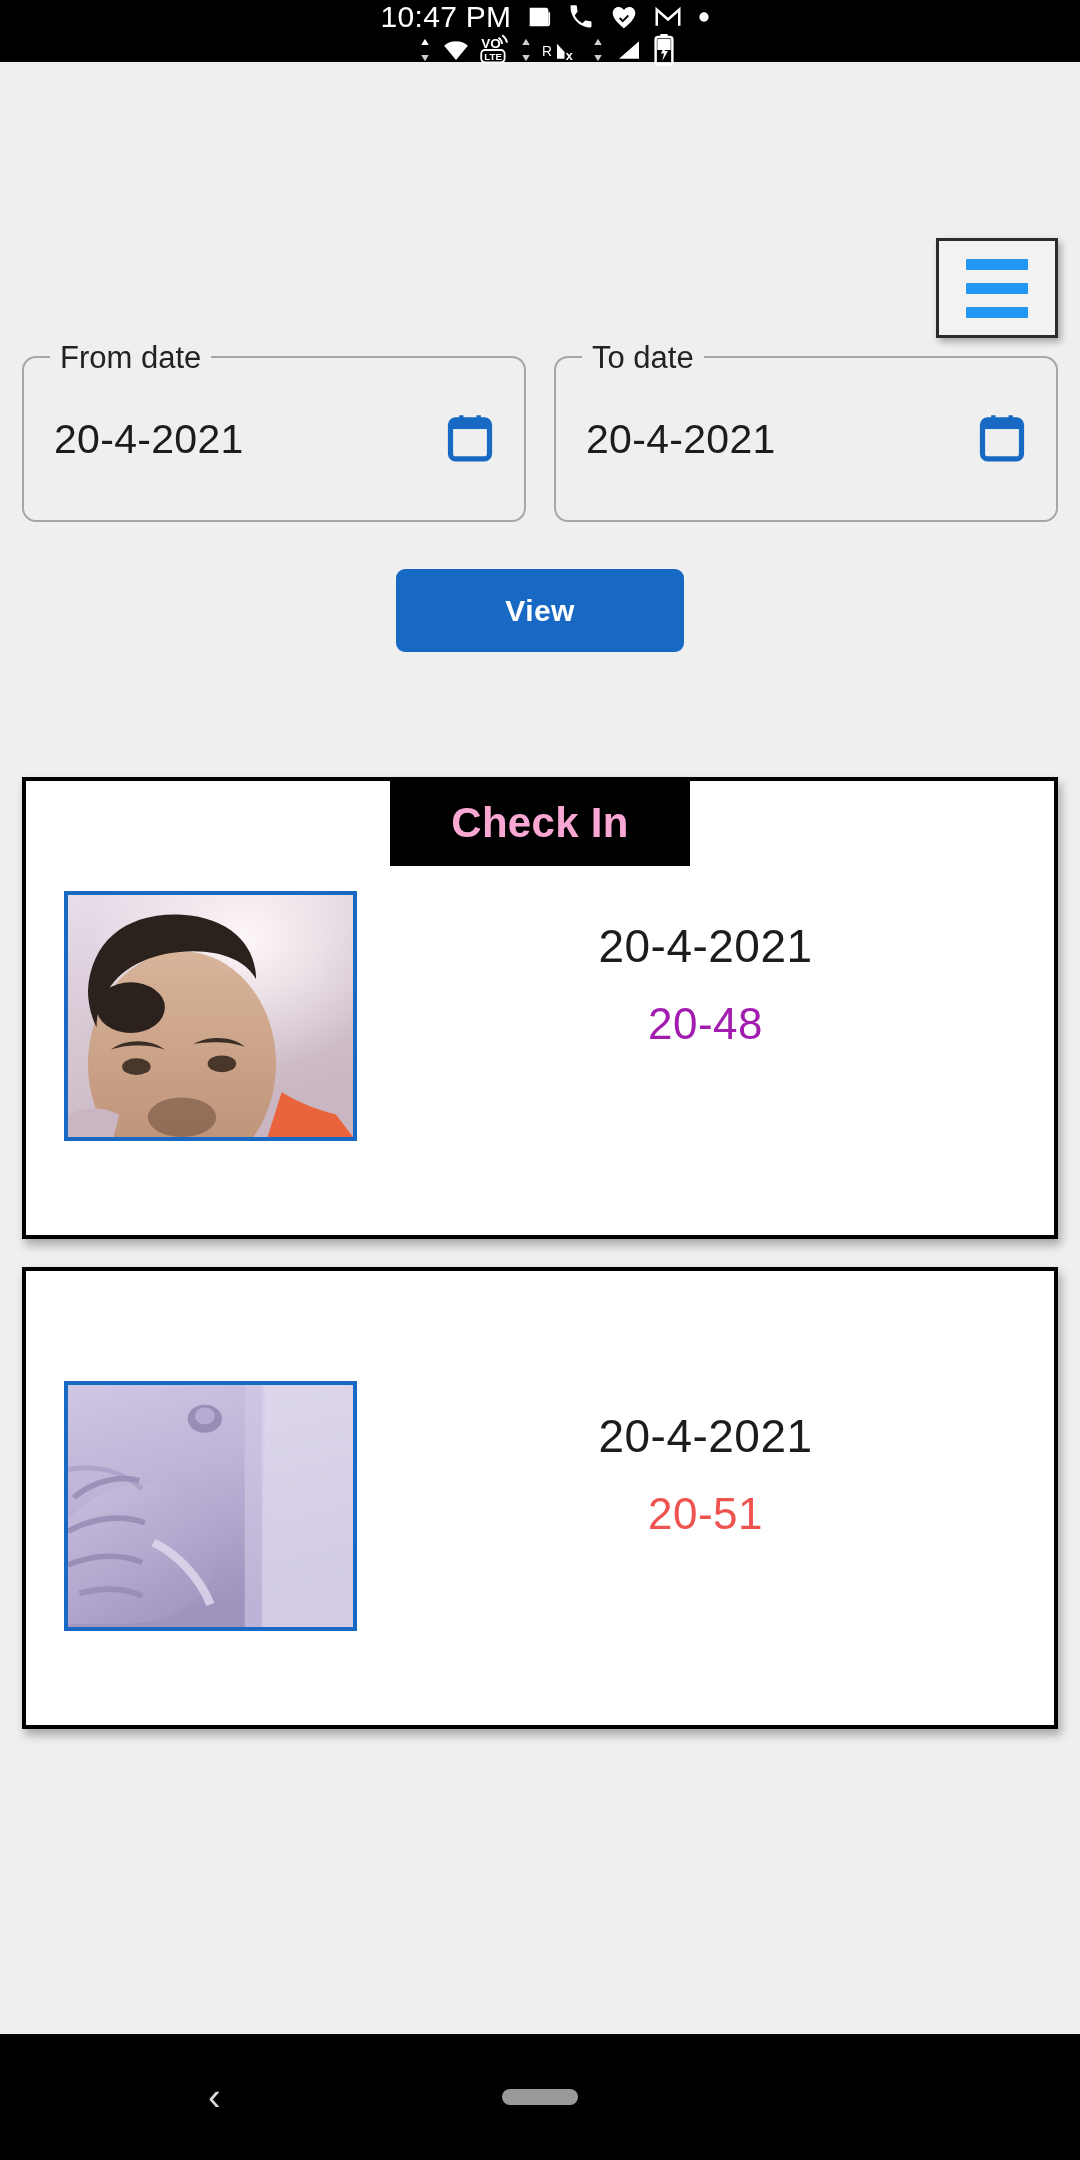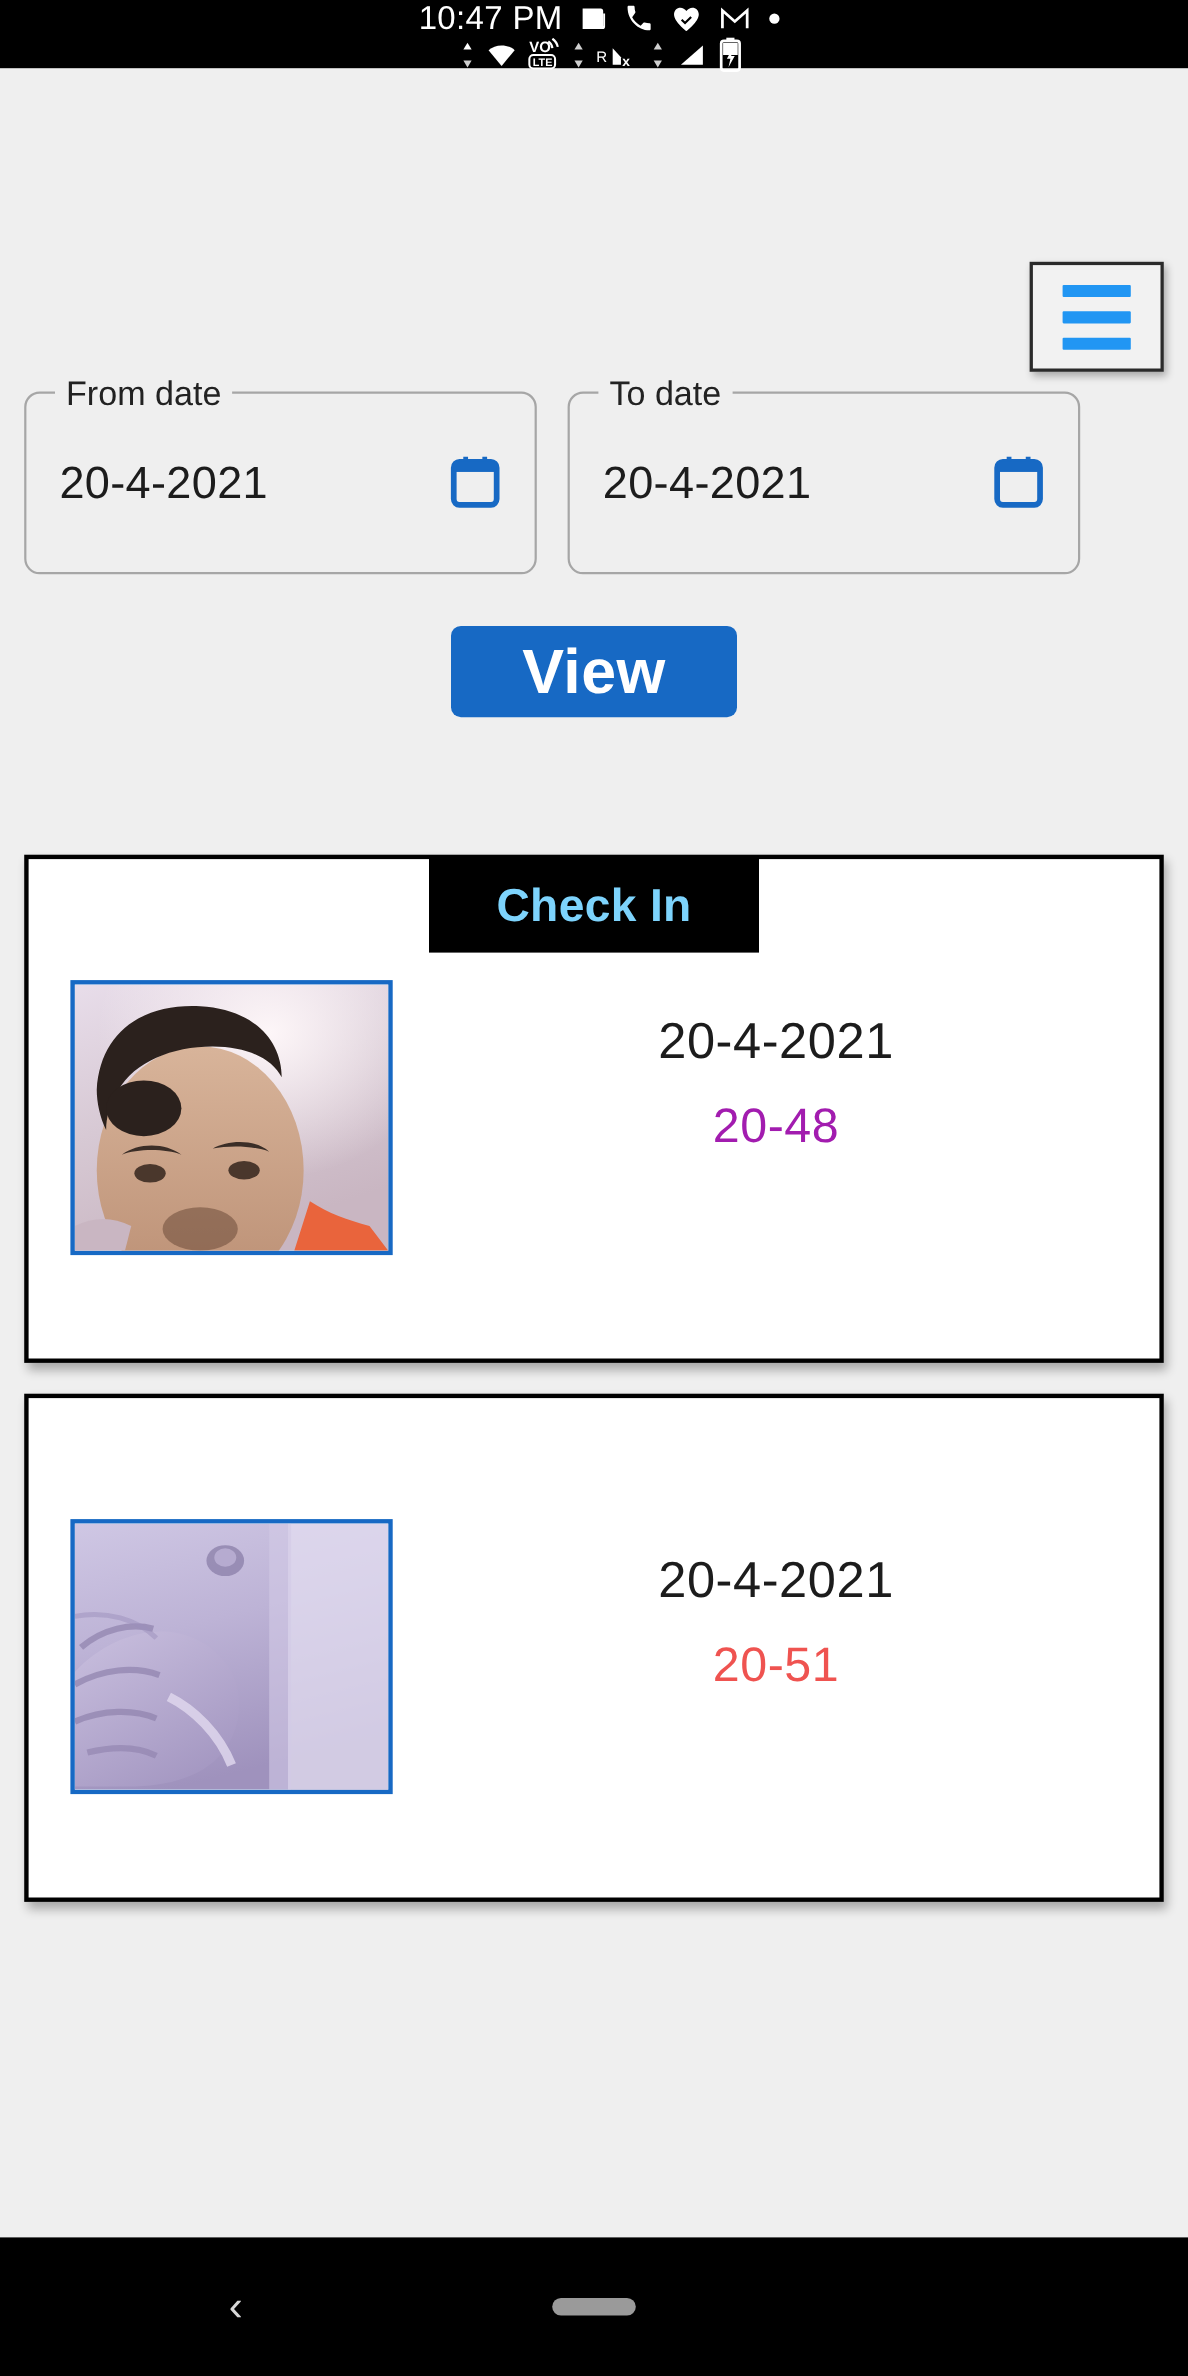--- a/index.html
+++ b/index.html
@@ -54,21 +54,21 @@
     border:3px solid #2b2b2b;
     box-shadow:3px 4px 7px rgba(0,0,0,0.30);
     display:flex; flex-direction:column; align-items:center; justify-content:center;
     gap:13px; cursor:pointer;
   }
   .menu-bar { width:62px; height:11px; background:#2196f3; border-radius:1px; }
 
   
   .date-row {
     position:absolute; top:142px; left:22px;
-    width:960px; height:166px;
+    width:1036px; height:166px;
     display:flex; gap:28px;
   }
   .date-field {
     position:relative; flex:1;
     border:2px solid #a6a6a6; border-radius:14px;
     background:#efefef; cursor:pointer;
   }
   .date-legend {
     position:absolute; top:-19px; left:26px;
     background:#efefef; padding:0 10px;
@@ -79,40 +79,40 @@
     font-size:41px; color:#1c1c1c; letter-spacing:0.3px;
   }
   .cal-icon {
     position:absolute; right:28px; top:50%; transform:translateY(-50%);
     width:52px; height:52px; cursor:pointer;
   }
 
   
   .view-btn {
     position:absolute; top:355px; left:50%; transform:translateX(-50%);
-    width:260px; height:83px;
+    width:288px; height:83px;
     background:#1769c4; border:none; border-radius:9px;
-    color:#fff; font-size:57px; font-weight:bold;
+    color:#fff; font-size:30px; font-weight:bold;
     display:flex; align-items:center; justify-content:center;
     cursor:pointer; letter-spacing:0.4px;
   }
 
   
   .cards { position:absolute; top:563px; left:0; width:1080px; }
   .card {
     position:relative;
     margin:0 22px 28px 22px;
     background:#fff;
     border:4px solid #000;
     box-shadow:3px 6px 9px rgba(0,0,0,0.30);
     height:462px;
   }
   .card-badge {
     position:absolute; top:-1px; left:50%; transform:translateX(-50%);
-    background:#000; color:#7dd3fc;
+    background:#000; color:#f9a8d4;
     font-size:42px; font-weight:bold;
     padding:19px 38px;
     min-width:300px; text-align:center;
     letter-spacing:0.3px;
   }
   .card-body {
     position:absolute; top:110px; left:0; width:100%;
     display:flex; align-items:flex-start;
   }
   .photo-wrap {

